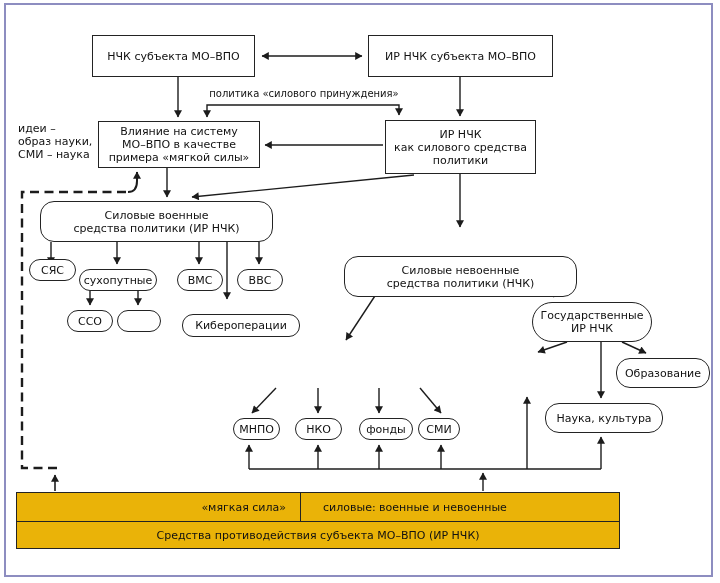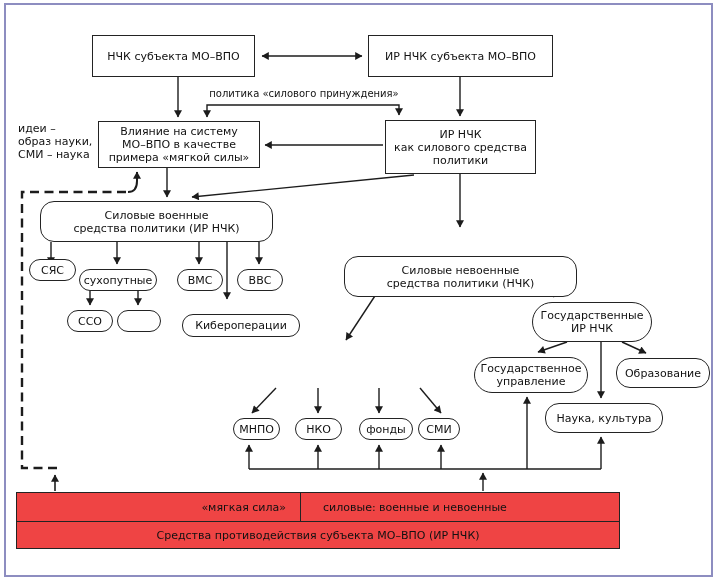--- a/index.html
+++ b/index.html
@@ -21,21 +21,21 @@
   .r12{border-radius:20px;}
   .r14{border-radius:14px;}
   .lbl{
     position:absolute;z-index:2;font-size:11px;line-height:13px;white-space:pre-line;
   }
   .lbl.center{text-align:center;}
   #politika-label{font-size:10px;}
   
   #footer-table{
     position:absolute;left:16px;top:492px;width:604px;height:57px;z-index:2;
-    box-sizing:border-box;border:1.5px solid #232323;background:#ef4444;
+    box-sizing:border-box;border:1.5px solid #232323;background:#eab308;
     display:flex;flex-direction:column;font-size:11px;
   }
   #footer-row1{display:flex;height:29px;border-bottom:1.5px solid #232323;box-sizing:border-box;}
   #footer-cell-soft{
     width:284px;box-sizing:border-box;border-right:1.5px solid #232323;
     display:flex;align-items:center;justify-content:flex-end;padding-right:14px;
   }
   #footer-cell-force{flex:1;display:flex;align-items:center;padding-left:22px;}
   #footer-row2{flex:1;display:flex;align-items:center;justify-content:center;}
 </style>
@@ -131,22 +131,20 @@
   <div class="pill" style="left:182px;top:304px;width:118px;height:23px;margin-top:10px;">Кибероперации</div>
 
   <div class="box r14" style="left:344px;top:232px;width:233px;height:41px;margin-top:24px;">Силовые невоенные
 средства политики (НЧК)</div>
   <div class="box r12" style="left:532px;top:302px;width:120px;height:40px;">Государственные
 ИР НЧК</div>
   <div class="pill" style="left:233px;top:418px;width:47px;height:22px;">МНПО</div>
   <div class="pill" style="left:295px;top:418px;width:47px;height:22px;">НКО</div>
   <div class="pill" style="left:359px;top:418px;width:54px;height:22px;">фонды</div>
   <div class="pill" style="left:418px;top:418px;width:42px;height:22px;">СМИ</div>
-  <div class="box r12" style="left:474px;top:357px;width:114px;height:36px;">Государственное
-управление</div>
   <div class="box r14" style="left:616px;top:358px;width:94px;height:30px;">Образование</div>
   <div class="box r14" style="left:545px;top:403px;width:118px;height:30px;">Наука, культура</div>
 
   <div id="footer-table">
     <div id="footer-row1">
       <div id="footer-cell-soft">
         <span>«мягкая сила»</span>
       </div>
       <div id="footer-cell-force">
         <span>силовые: военные и невоенные</span>

